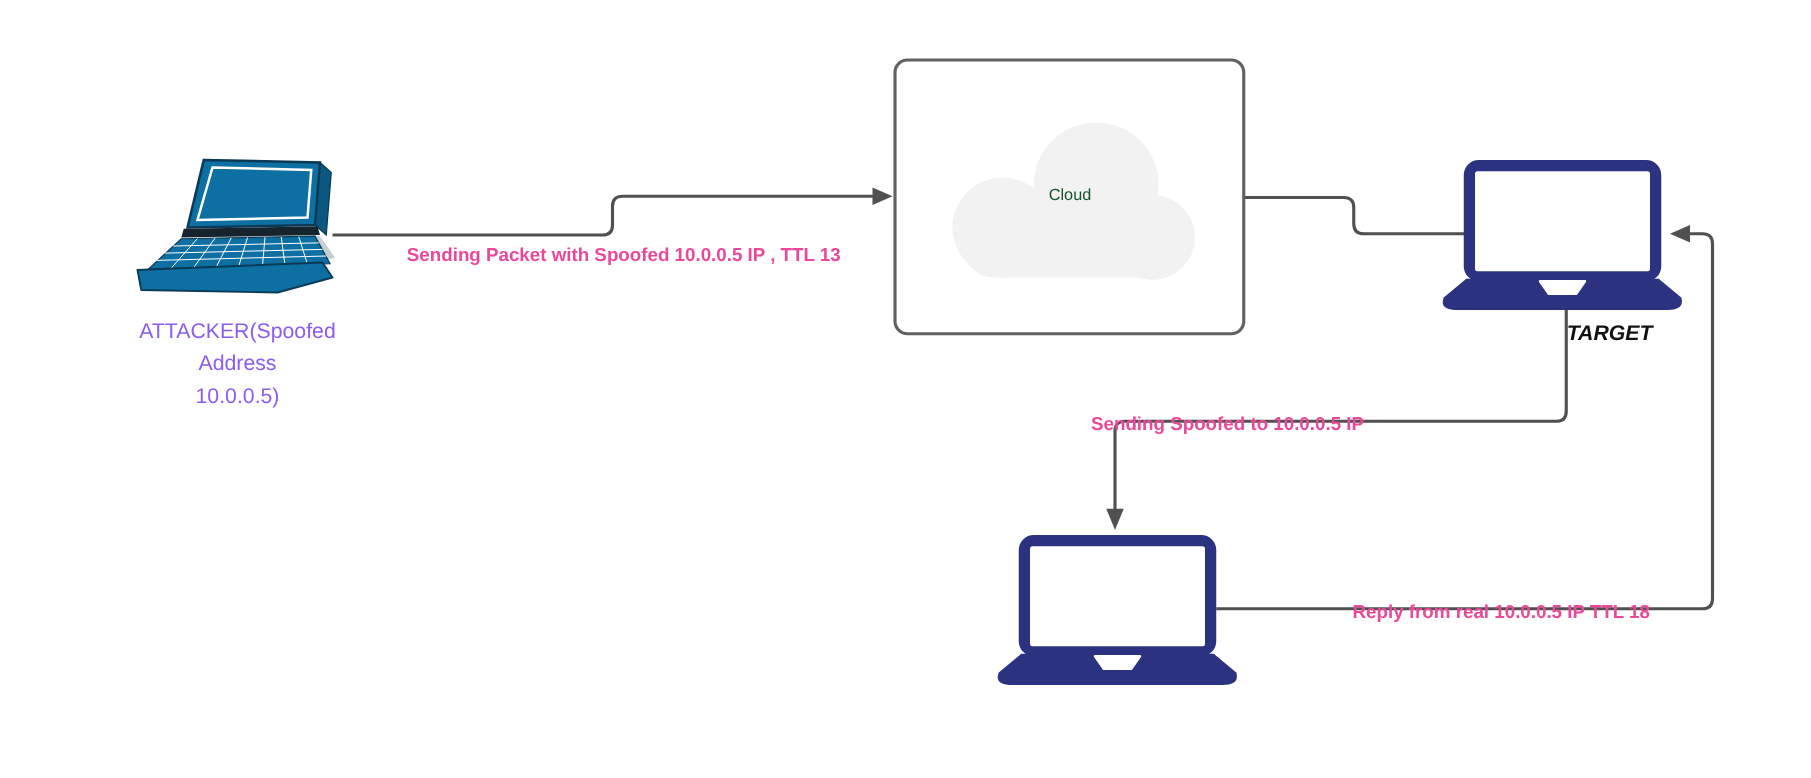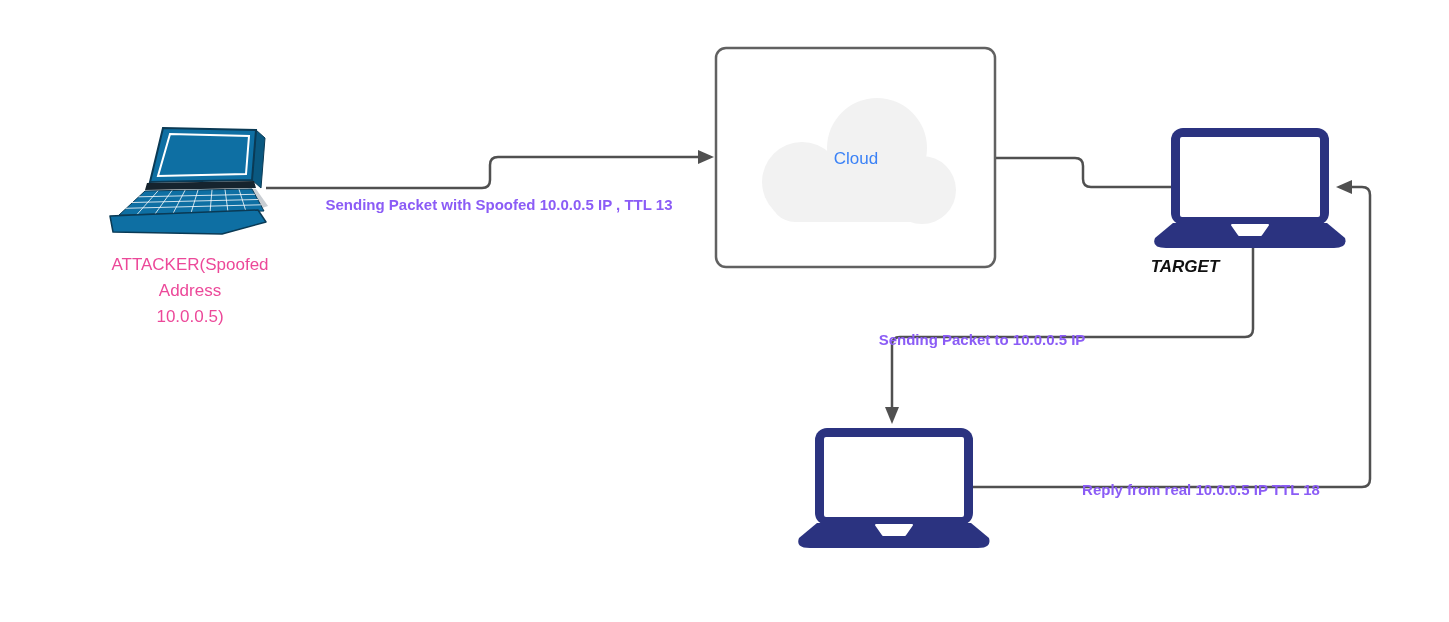--- a/index.html
+++ b/index.html
@@ -16,37 +16,37 @@
     overflow: hidden;
   }
   .diagram-svg {
     position: absolute;
     left: 0;
     top: 0;
   }
   .lbl {
     position: absolute;
     text-align: center;
-    color: #ec4899;
+    color: #8b5cf6;
     line-height: 1.5;
   }
   .lbl-node {
     font-size: 17px;
     line-height: 26px;
     white-space: pre-line;
   }
   .lbl-edge {
     font-size: 15px;
     font-weight: bold;
-    color: #8b5cf6;
+    color: #ec4899;
     white-space: nowrap;
   }
   .lbl-cloud {
-    font-size: 17px;
-    color: #3b82f6;
+    font-size: 13px;
+    color: #14532d;
   }
   .lbl-target {
     font-size: 17px;
     font-weight: bold;
     font-style: italic;
     color: #111111;
   }
   .lbl-host {
     font-size: 16px;
     color: #222222;
@@ -137,20 +137,20 @@
   </svg>
 
   <div class="lbl lbl-node" style="left:65px; top:252px; width:250px;">ATTACKER(Spoofed
 Address
 10.0.0.5)</div>
 
   <div class="lbl lbl-edge" style="left:280px; top:194px; width:438px;">Sending Packet with Spoofed 10.0.0.5 IP , TTL 13</div>
 
   <div class="lbl lbl-cloud" style="left:766px; top:146px; width:180px;">Cloud</div>
 
-  <div class="lbl lbl-target" style="left:1088px; top:254px; width:194px;">TARGET</div>
+  <div class="lbl lbl-target" style="left:1128px; top:254px; width:194px;text-align:right;">TARGET</div>
 
-  <div class="lbl lbl-edge" style="left:832px; top:329px; width:300px;">Sending Packet to 10.0.0.5 IP</div>
+  <div class="lbl lbl-edge" style="left:832px; top:329px; width:300px;">Sending Spoofed to 10.0.0.5 IP</div>
 
   <div class="lbl lbl-edge" style="left:1050px; top:479px; width:302px;">Reply from real 10.0.0.5 IP TTL 18</div>
 
 
 </div>
 
 </body></html>

